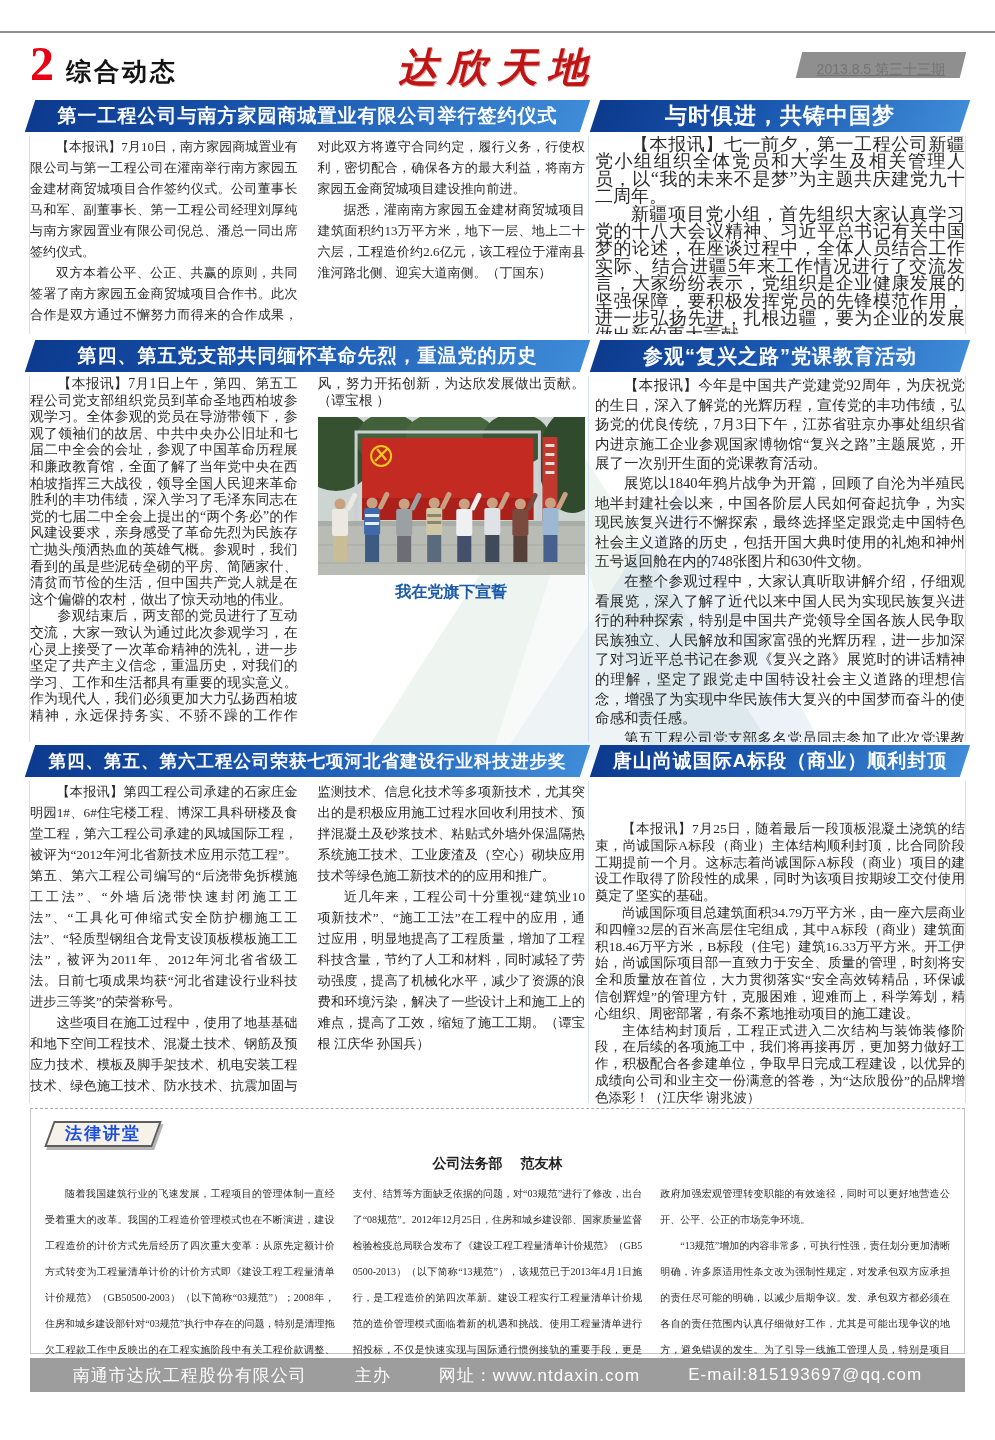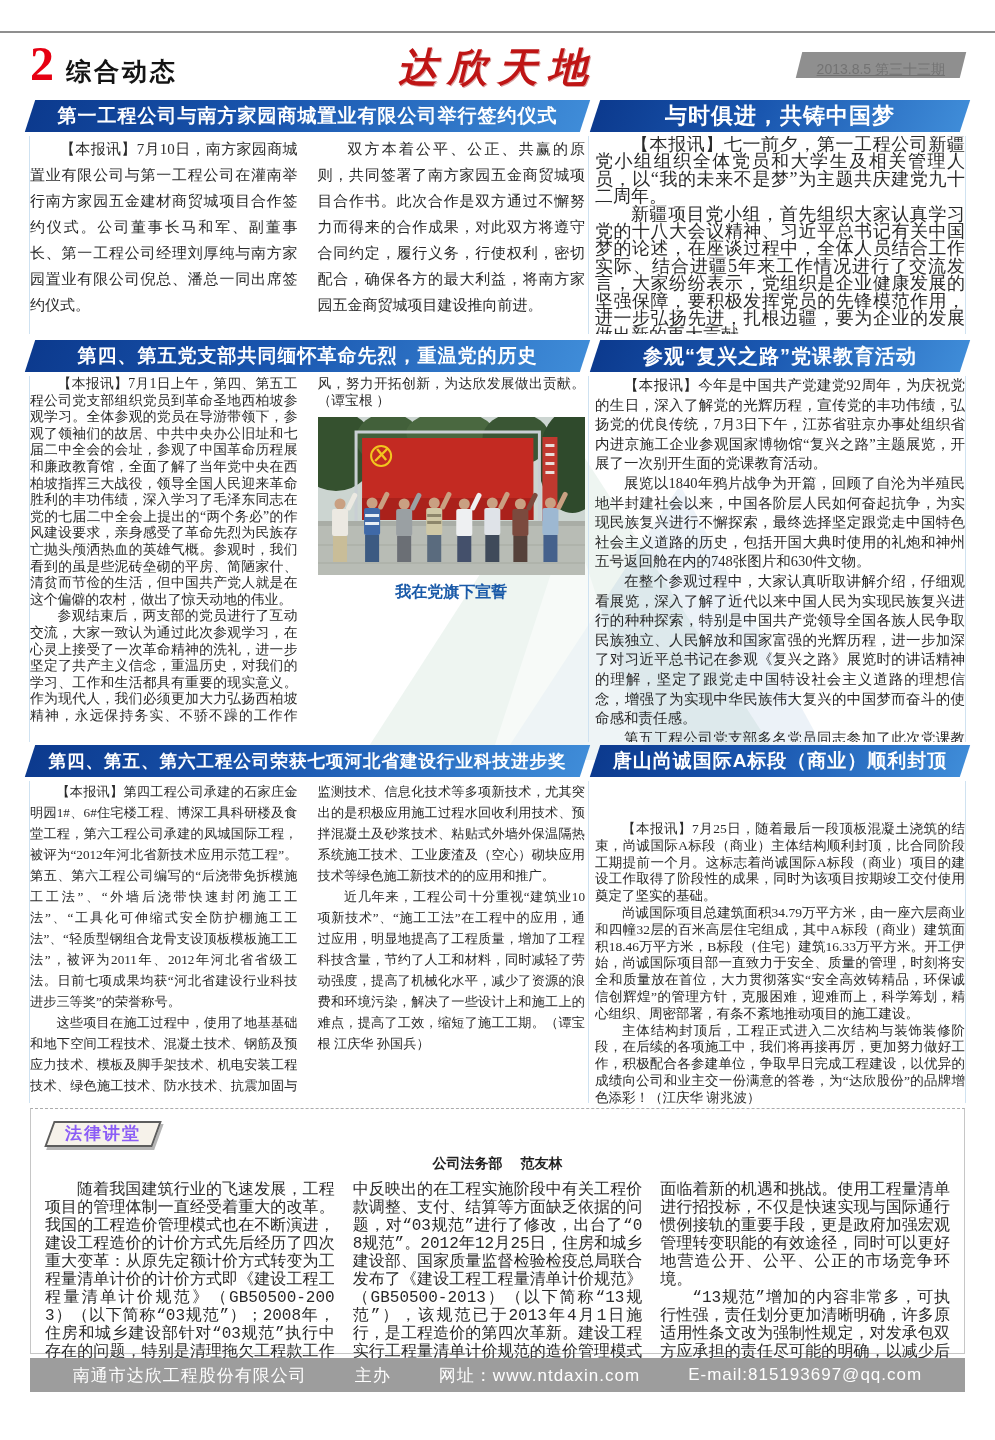--- a/index.html
+++ b/index.html
@@ -29,21 +29,21 @@
   .banner{position:absolute;height:32px;}
   .banner .bg{position:absolute;inset:0;transform:skewX(-18deg);
               background:linear-gradient(95deg,#0c3a8e 0%,#1a57b0 45%,#3f8cd8 100%);}
   .banner .t{position:relative;z-index:1;color:#ffffff;text-align:center;line-height:32px;
              font-family:"Liberation Sans",sans-serif;font-weight:bold;letter-spacing:1px;white-space:nowrap;}
 
   
   .article{position:absolute;overflow:hidden;text-align:justify;z-index:1;}
   .article p{margin:0;text-indent:2em;}
   .cols2{column-count:2;column-gap:20px;column-fill:auto;}
-  .a1{font-size:15px;line-height:26px;}
+  .a1{font-size:13px;line-height:21px;}
   .a2{font-size:18px;line-height:17.4px;}
   .a3{font-size:13.8px;line-height:16.6px;}
   .a4{font-size:14.5px;line-height:19.6px;}
   .a5{font-size:13.2px;line-height:21px;}
   .a6{font-size:13.5px;line-height:16.8px;margin-top:40px;}
 
   .vsep{position:absolute;width:1px;background:#cfe2f1;z-index:1;}
 
   
   .photo-block{break-inside:avoid;width:100%;margin-top:8px;}
@@ -52,28 +52,28 @@
                  font:bold 16px "Liberation Sans",sans-serif;margin-top:7px !important;}
 
   
   .law{position:absolute;left:30px;width:935px;top:1108px;height:246px;z-index:1;
        border:1px solid #c6c6c6;border-top:1px dashed #ababab;background:transparent;box-sizing:border-box;
        padding:8px 14px 6px 14px;}
   .law-header{display:flex;align-items:center;height:34px;}
   .law-badge{position:relative;display:inline-block;height:26px;margin-left:4px;flex:0 0 auto;}
   .law-badge .bg{position:absolute;inset:0;border:2px solid #5d5d5d;background:#f6f2ea;
                  transform:skewX(-20deg);box-shadow:3px 3px 0 rgba(90,90,90,.45);}
-  .law-badge .t{position:relative;z-index:1;color:#8b5cf6;font:bold 17px "Liberation Sans",sans-serif;
+  .law-badge .t{position:relative;z-index:1;color:#1d4ed8;font:bold 17px "Liberation Sans",sans-serif;
                 line-height:26px;padding:0 16px;letter-spacing:2px;white-space:nowrap;}
   .law-title{flex:1;text-align:center;color:#1c9a4f;font:bold 25px "Liberation Sans",sans-serif;
              margin:0;letter-spacing:1px;white-space:nowrap;}
   .law-byline{text-align:center;font:bold 14px "Liberation Sans",sans-serif;color:#222;margin:4px 0 8px 0;}
   .law-byline span{margin:0 9px;}
   .law-cols{column-count:3;column-gap:18px;column-fill:auto;height:182px;overflow:hidden;
-            font-size:16px;line-height:18px;text-align:justify;word-break:break-all;font-family:Liberation Mono, monospace;}
+            font-size:10px;line-height:26px;text-align:justify;word-break:break-all;}
   .law-cols p{margin:0;text-indent:2em;}
 
   
   .footer{position:absolute;left:30px;width:935px;top:1358px;height:34px;background:#9d9d9d;z-index:1;
           display:flex;align-items:center;justify-content:center;color:#fff;
           font:17px "Liberation Sans",sans-serif;letter-spacing:1px;}
   .footer span{margin:0 24px;white-space:nowrap;}
 </style>
 </head>
 <body>

